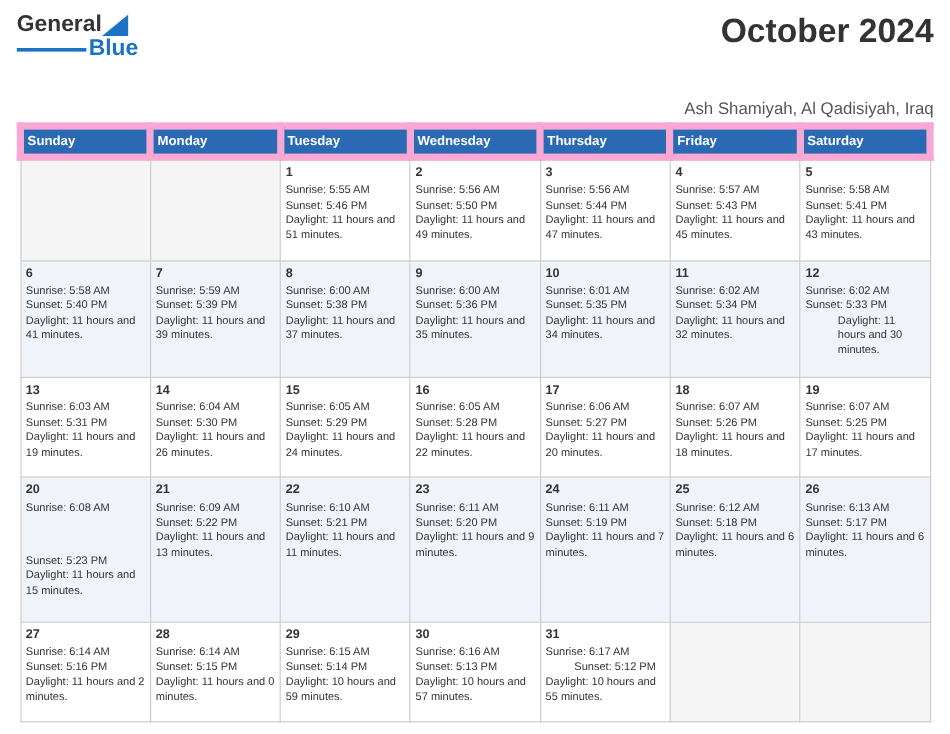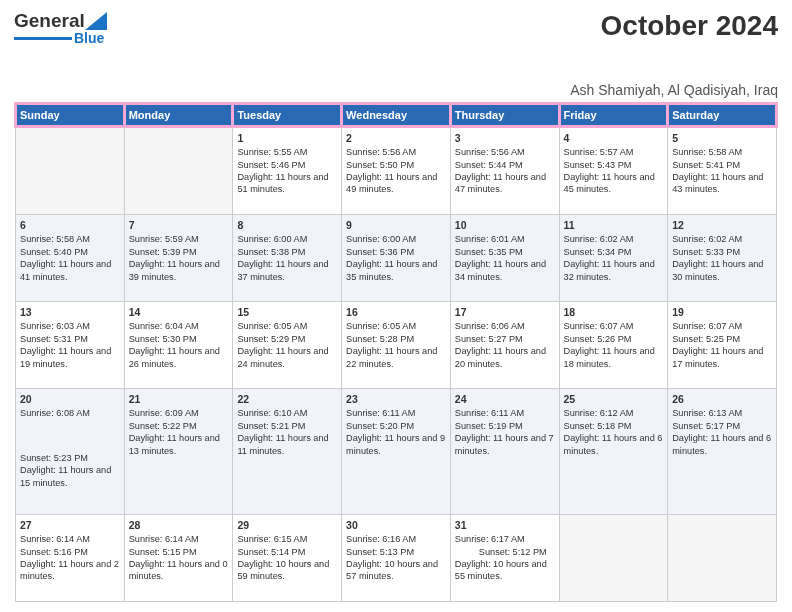--- a/index.html
+++ b/index.html
@@ -48,21 +48,21 @@
       width: 100%;
       table-layout: fixed;
     }
     .calendar th {
       background: #2a6ab5;
       color: #fff;
       font-size: 11px;
       font-weight: bold;
       padding: 4px 3px;
       text-align: left;
-      border: 3px solid #f9a8d4;
+      border: 6px solid #f9a8d4;
     }
     .calendar td {
       border: 1px solid #ccc;
       vertical-align: top;
       padding: 3px 4px;
       font-size: 9.2px;
       color: #333;
       line-height: 1.35;
       background: #fff;
     }
@@ -92,21 +92,21 @@
   <div class="header">
     <div class="logo">
       <div style="display:flex;align-items:center;">
         <span style="font-size:19px;font-weight:bold;color:#333;">General</span>
         <svg width="22" height="18" viewBox="0 0 22 18">
           <polygon points="0,18 22,0 22,18" fill="#1a73c5"></polygon>
         </svg>
       </div>
       <div style="display:flex;align-items:center;margin-top:-2px;">
         <div style="width:58px;height:3px;background:#1a73c5;"></div>
-        <span style="font-size:14px;font-weight:bold;color:#1a73c5;margin-left:2px;">Blue</span>
+        <span style="font-size:19px;font-weight:bold;color:#1a73c5;margin-left:2px;">Blue</span>
       </div>
     </div>
     <div class="title-block">
       <div class="main-title">October 2024</div>
       <div class="sub-title">Ash Shamiyah, Al Qadisiyah, Iraq</div>
     </div>
   </div>
 
   <table class="calendar" id="cal-table">
     <thead>
@@ -189,21 +189,21 @@
           <td>
             <span class="day-num">11</span>
             <span style="display: block;">Sunrise: 6:02 AM</span>
             <span style="display: block;">Sunset: 5:34 PM</span>
             <span style="display: block;">Daylight: 11 hours and 32 minutes.</span>
           </td>
           <td>
             <span class="day-num">12</span>
             <span style="display: block;">Sunrise: 6:02 AM</span>
             <span style="display: block;">Sunset: 5:33 PM</span>
-            <span style="display: block;">Daylight: 11 hours and 30 minutes.</span>
+            <span style="display: block; margin-left: 27px;">Daylight: 11 hours and 30 minutes.</span>
           </td>
         </tr>
         <tr class="row-white">
           <td>
             <span class="day-num">13</span>
             <span style="display: block;">Sunrise: 6:03 AM</span>
             <span style="display: block;">Sunset: 5:31 PM</span>
             <span style="display: block;">Daylight: 11 hours and 19 minutes.</span>
           </td>
           <td>

